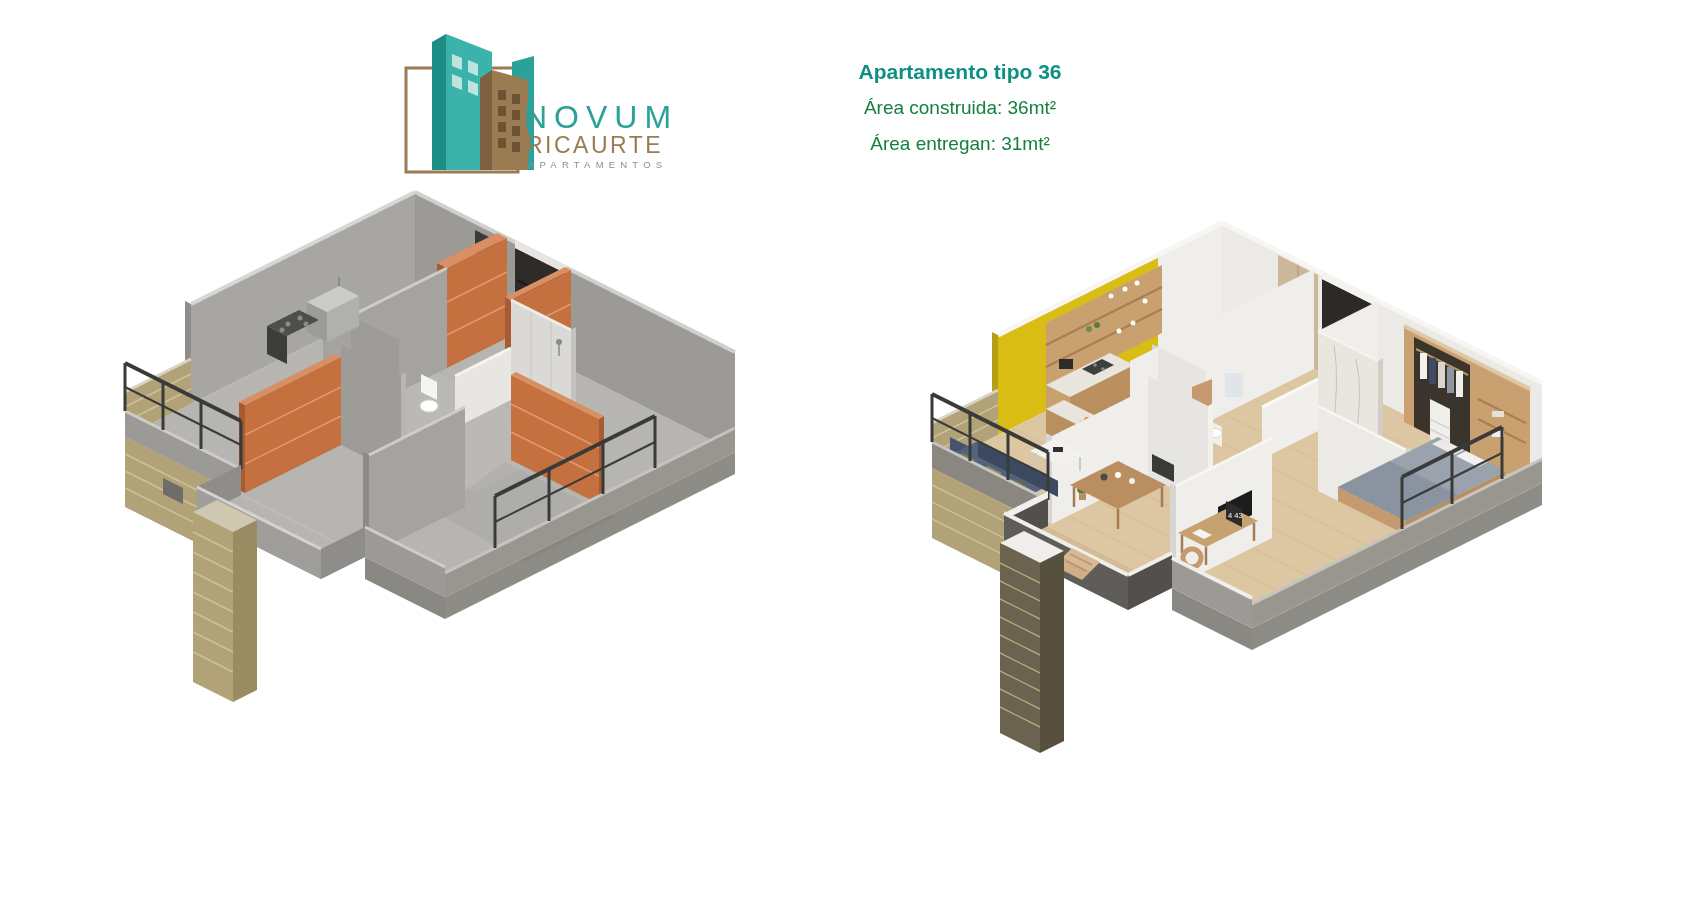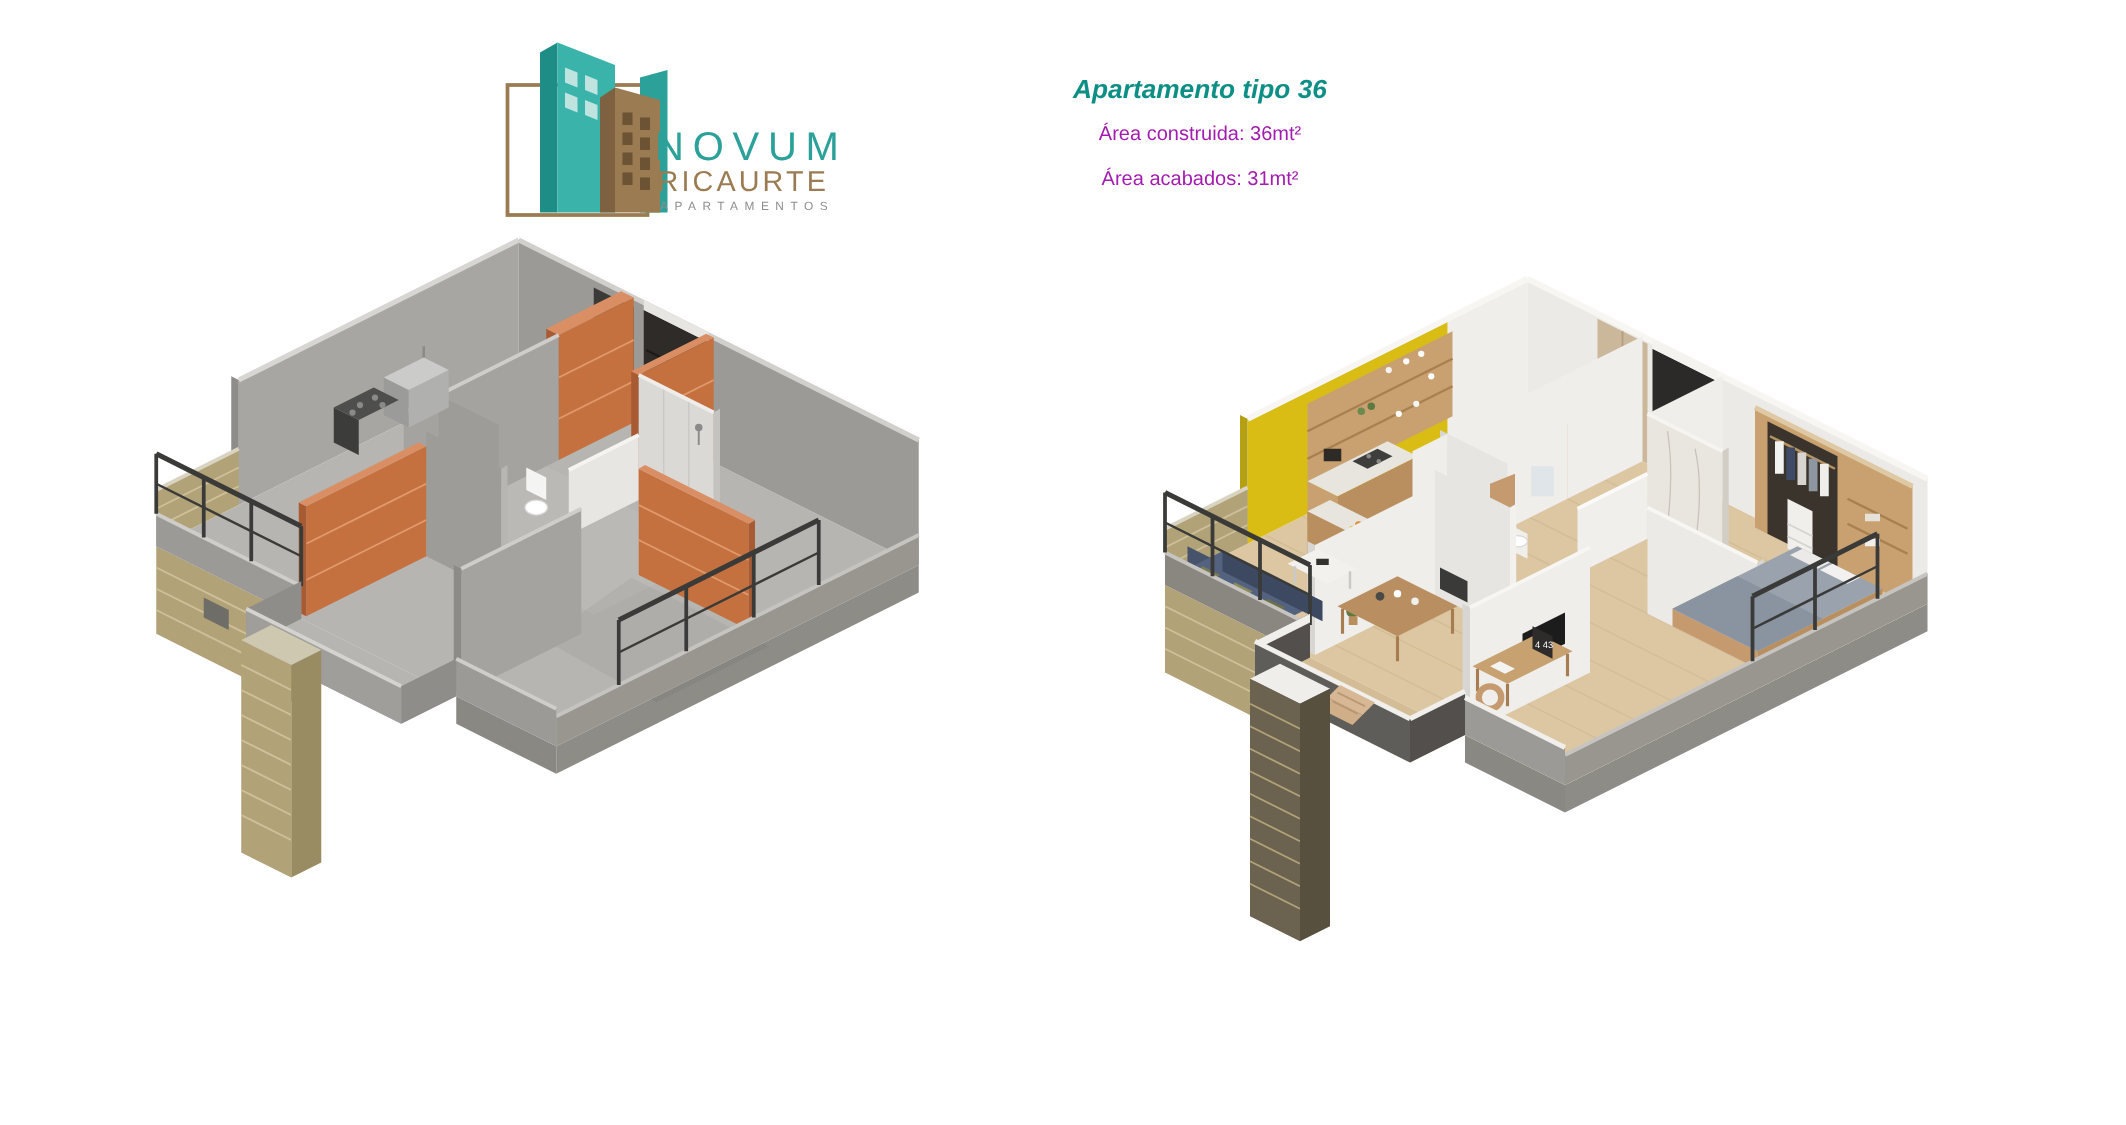--- a/index.html
+++ b/index.html
@@ -6,22 +6,22 @@
   body{
     width:1701px;height:900px;position:relative;overflow:hidden;
     background:#ffffff;
     font-family:"Liberation Sans", sans-serif;
   }
   .logo{position:absolute;left:394px;top:12px;width:330px;height:168px;}
   .header{
     position:absolute;left:640px;top:60px;width:640px;
     text-align:center;line-height:24px;
   }
-  .header .title{font-size:21px;font-weight:bold;color:#0e8f85;margin:0 0 3px 0;font-style:italic;}
-  .header .line{font-size:16px;color:#a21caf;margin:12px;}
+  .header .title{font-size:21px;font-weight:bold;color:#0e8f85;margin:0 0 3px 0;}
+  .header .line{font-size:19px;color:#15803d;margin:12px;}
   .plan{position:absolute;}
   .plan-left{left:55px;top:182px;width:700px;height:566px;}
   .plan-right{left:837px;top:213px;width:745px;height:592px;}
   svg{display:block;}
   text{font-family:"Liberation Sans", sans-serif;}
 </style>
 </head>
 <body>
 
 <div class="logo">
@@ -53,21 +53,21 @@
     </g>
     <text x="130" y="116" font-size="32" letter-spacing="7" fill="#2ba19a">NOVUM</text>
     <text x="132" y="141" font-size="23" letter-spacing="2.5" fill="#9a7b52">RICAURTE</text>
     <text x="134" y="156" font-size="9.5" letter-spacing="5.2" fill="#8e8e8e">APARTAMENTOS</text>
   </svg>
 </div>
 
 <div class="header">
   <p class="title">Apartamento tipo 36</p>
   <p class="line">Área construida: 36mt²</p>
-  <p class="line">Área acabados: 31mt²</p>
+  <p class="line">Área entregan: 31mt²</p>
 </div>
 
 <div class="plan plan-left">
 <svg width="700" height="566" viewBox="0 0 700 566">
 
   <g>
     <polygon points="680,270 390,415 390,437 680,292" fill="#8e8c87"></polygon>
     <polygon points="310,375 390,415 390,437 310,397" fill="#8a8883"></polygon>
   </g>
 

